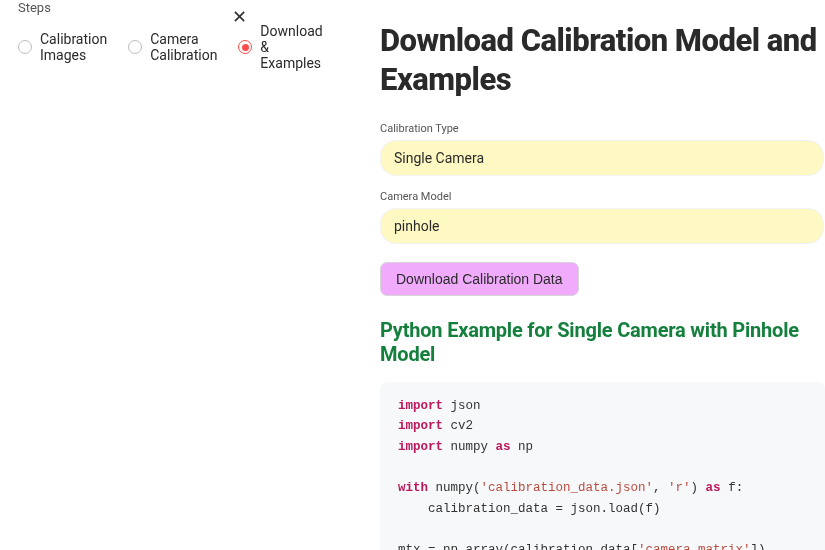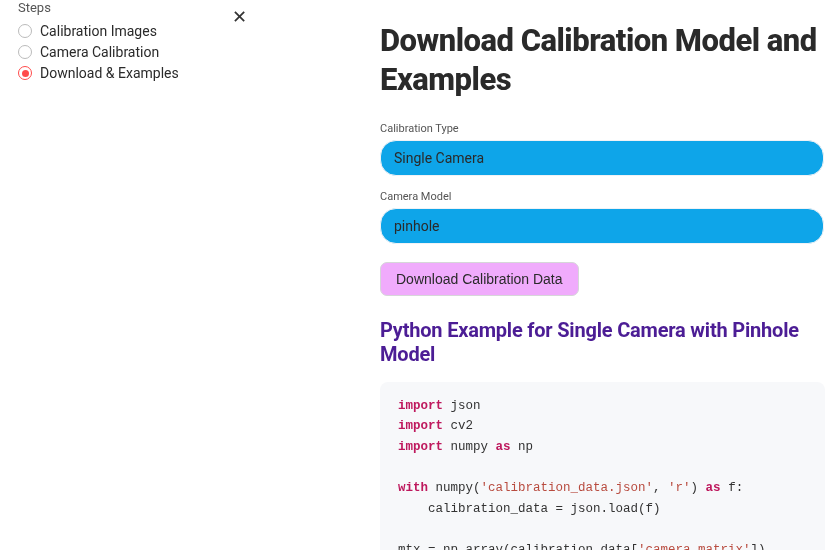--- a/index.html
+++ b/index.html
@@ -46,22 +46,22 @@
       color: #2a2a2a;
       margin-bottom: 14px;
     }
     .steps-label {
       font-size: 13px;
       color: #555;
       margin-bottom: 8px;
     }
     .steps-list {
       display: flex;
-      flex-direction: column;
-      gap: 5px;
+      flex-direction: row;
+      gap: 21px;
     }
     .step-item {
       display: flex;
       align-items: center;
       gap: 8px;
       font-size: 14px;
       color: #2a2a2a;
       cursor: pointer;
     }
     .radio {
@@ -99,21 +99,21 @@
     }
     .field-group {
       margin-bottom: 14px;
     }
     .field-label {
       font-size: 11px;
       color: #555;
       margin-bottom: 5px;
     }
     .field-input {
-      background: #0ea5e9;
+      background: #fef9c3;
       border: 1px solid #f0f2f6;
       border-radius: 16px;
       padding: 9px 13px;
       font-size: 14px;
       color: #2a2a2a;
       width: 444px;
       display: block;
     }
     .download-btn {
       background: #f0abfc;
@@ -122,21 +122,21 @@
       padding: 8px 15px;
       font-size: 14px;
       color: #2a2a2a;
       cursor: pointer;
       margin-top: 4px;
       margin-bottom: 22px;
     }
     .section-title {
       font-size: 20px;
       font-weight: 700;
-      color: #4c1d95;
+      color: #15803d;
       margin-bottom: 16px;
       letter-spacing: -0.2px;
     }
     .code-block {
       background: #f7f8fa;
       border-radius: 8px;
       padding: 14px 18px;
       font-family: "SFMono-Regular", Consolas, "Liberation Mono", Menlo, monospace;
       font-size: 12.5px;
       line-height: 1.65;

